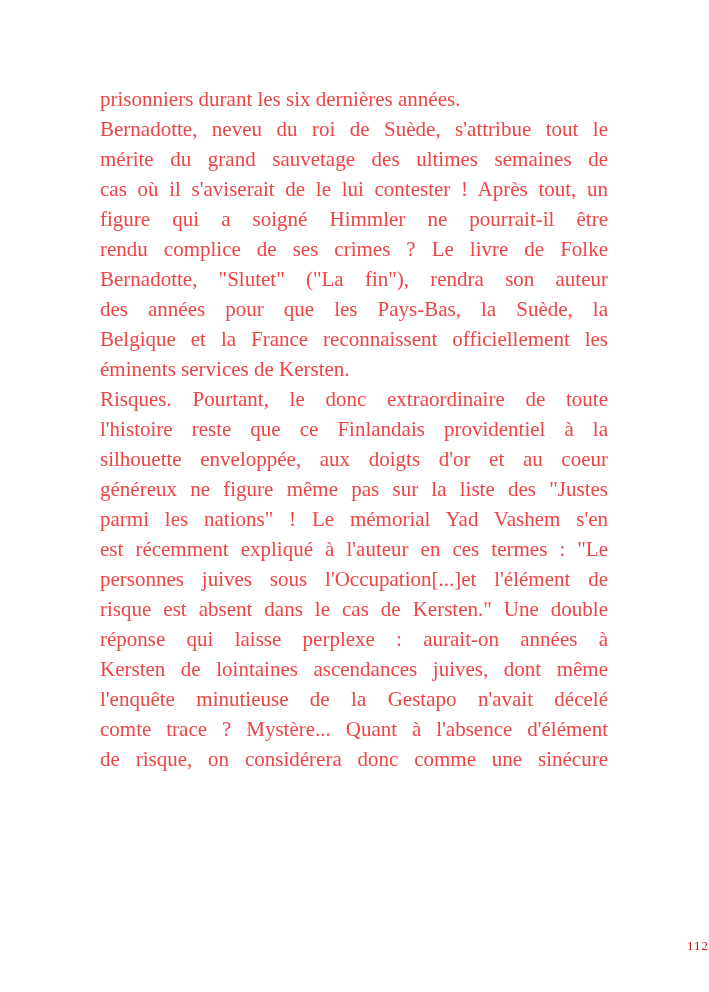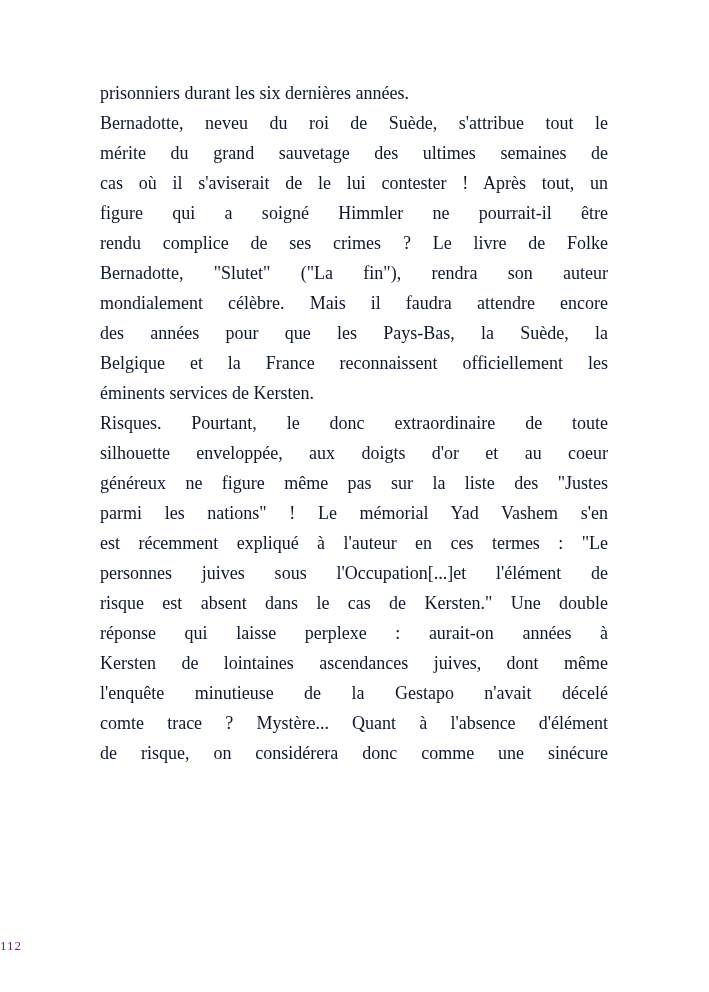--- a/index.html
+++ b/index.html
@@ -11,69 +11,69 @@
   .page {
     position: relative;
     width: 709px;
     height: 992px;
     background: #ffffff;
     overflow: hidden;
     font-family: "Liberation Serif", "DejaVu Serif", serif;
   }
   .text-block {
     position: absolute;
-    top: 78px;
+    top: 84px;
     left: 100px;
     width: 508px;
-    color: #0f172a;
-    font-size: 18px;
+    color: #ef4444;
+    font-size: 21px;
     line-height: 30px;
   }
   .line {
     width: 100%;
     height: 30px;
     white-space: nowrap;
     text-align: justify;
     text-align-last: justify;
     -moz-text-align-last: justify;
   }
   .line.para-end {
     text-align: left;
     text-align-last: left;
     -moz-text-align-last: left;
   }
   .folio {
     position: absolute;
     top: 938px;
     left: 0;
     width: 100%;
-    text-align: left;
+    text-align: right;
     font-size: 13px;
     line-height: 16px;
-    color: #701a75;
+    color: #b91c1c;
     letter-spacing: 1px;
   }
 </style>
 </head>
 <body>
 
 <div class="page">
   <div class="text-block">
     <div class="line para-end">prisonniers durant les six dernières années.</div>
     <div class="line">Bernadotte, neveu du roi de Suède, s'attribue tout le</div>
     <div class="line">mérite du grand sauvetage des ultimes semaines de</div>
     <div class="line">cas où il s'aviserait de le lui contester ! Après tout, un</div>
     <div class="line">figure qui a soigné Himmler ne pourrait-il être</div>
     <div class="line">rendu complice de ses crimes ? Le livre de Folke</div>
     <div class="line">Bernadotte, "Slutet" ("La fin"), rendra son auteur</div>
-    <div class="line">mondialement célèbre. Mais il faudra attendre encore</div>
     <div class="line">des années pour que les Pays-Bas, la Suède, la</div>
     <div class="line">Belgique et la France reconnaissent officiellement les</div>
     <div class="line para-end">éminents services de Kersten.</div>
     <div class="line">Risques. Pourtant, le donc extraordinaire de toute</div>
+    <div class="line">l'histoire reste que ce Finlandais providentiel à la</div>
     <div class="line">silhouette enveloppée, aux doigts d'or et au coeur</div>
     <div class="line">généreux ne figure même pas sur la liste des "Justes</div>
     <div class="line">parmi les nations" ! Le mémorial Yad Vashem s'en</div>
     <div class="line">est récemment expliqué à l'auteur en ces termes : "Le</div>
     <div class="line">personnes juives sous l'Occupation[...]et l'élément de</div>
     <div class="line">risque est absent dans le cas de Kersten." Une double</div>
     <div class="line">réponse qui laisse perplexe : aurait-on années à</div>
     <div class="line">Kersten de lointaines ascendances juives, dont même</div>
     <div class="line">l'enquête minutieuse de la Gestapo n'avait décelé</div>
     <div class="line">comte trace ? Mystère... Quant à l'absence d'élément</div>

